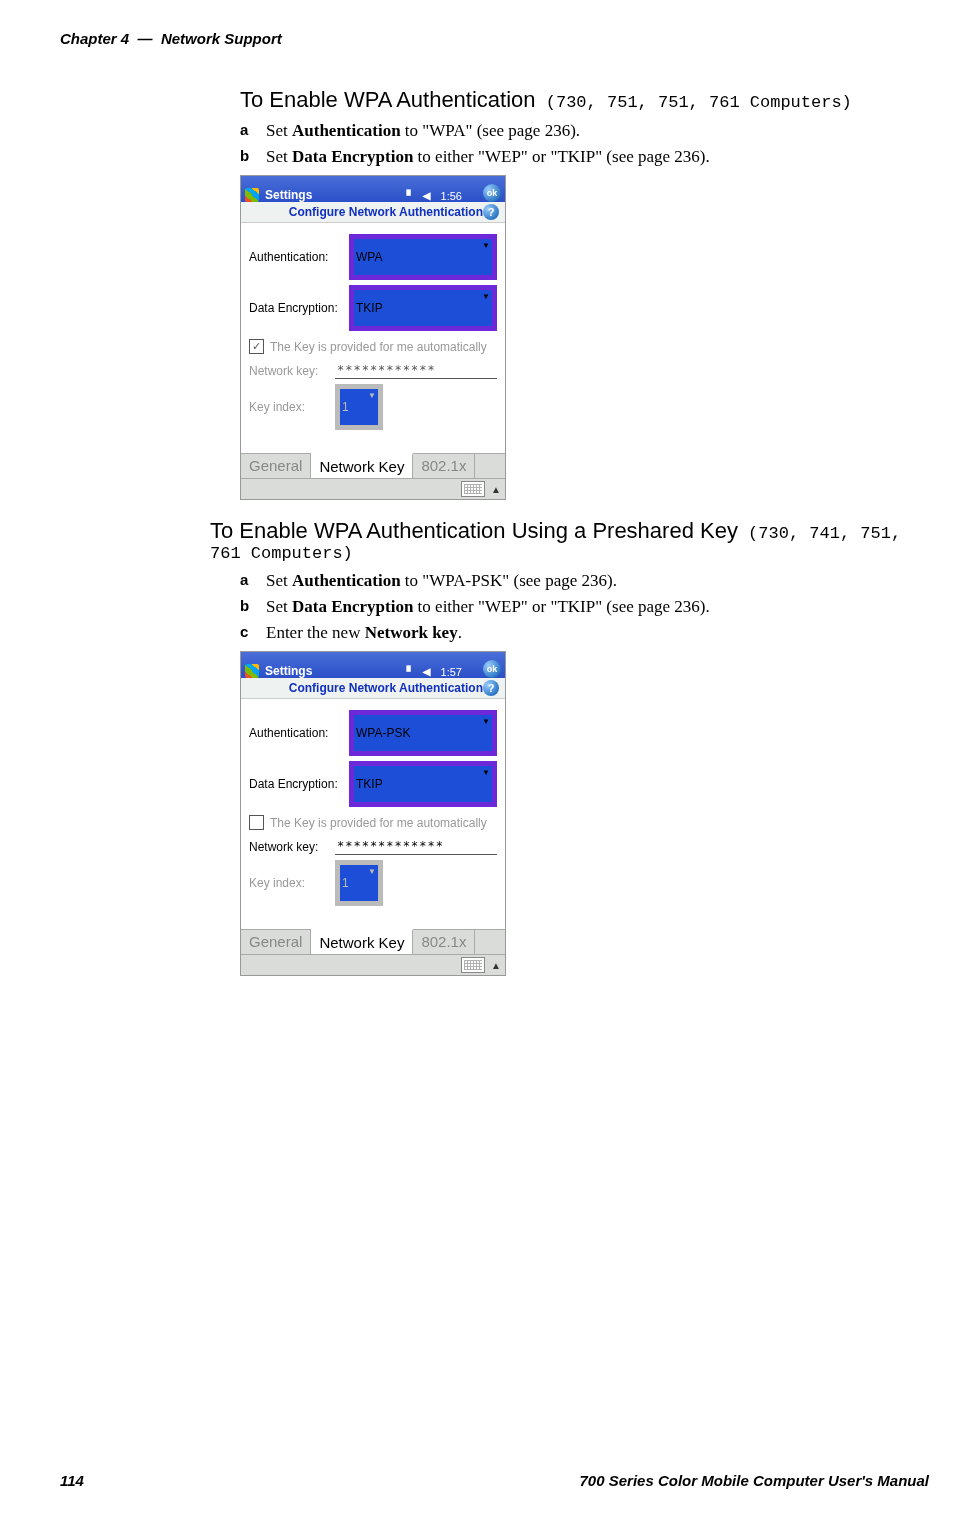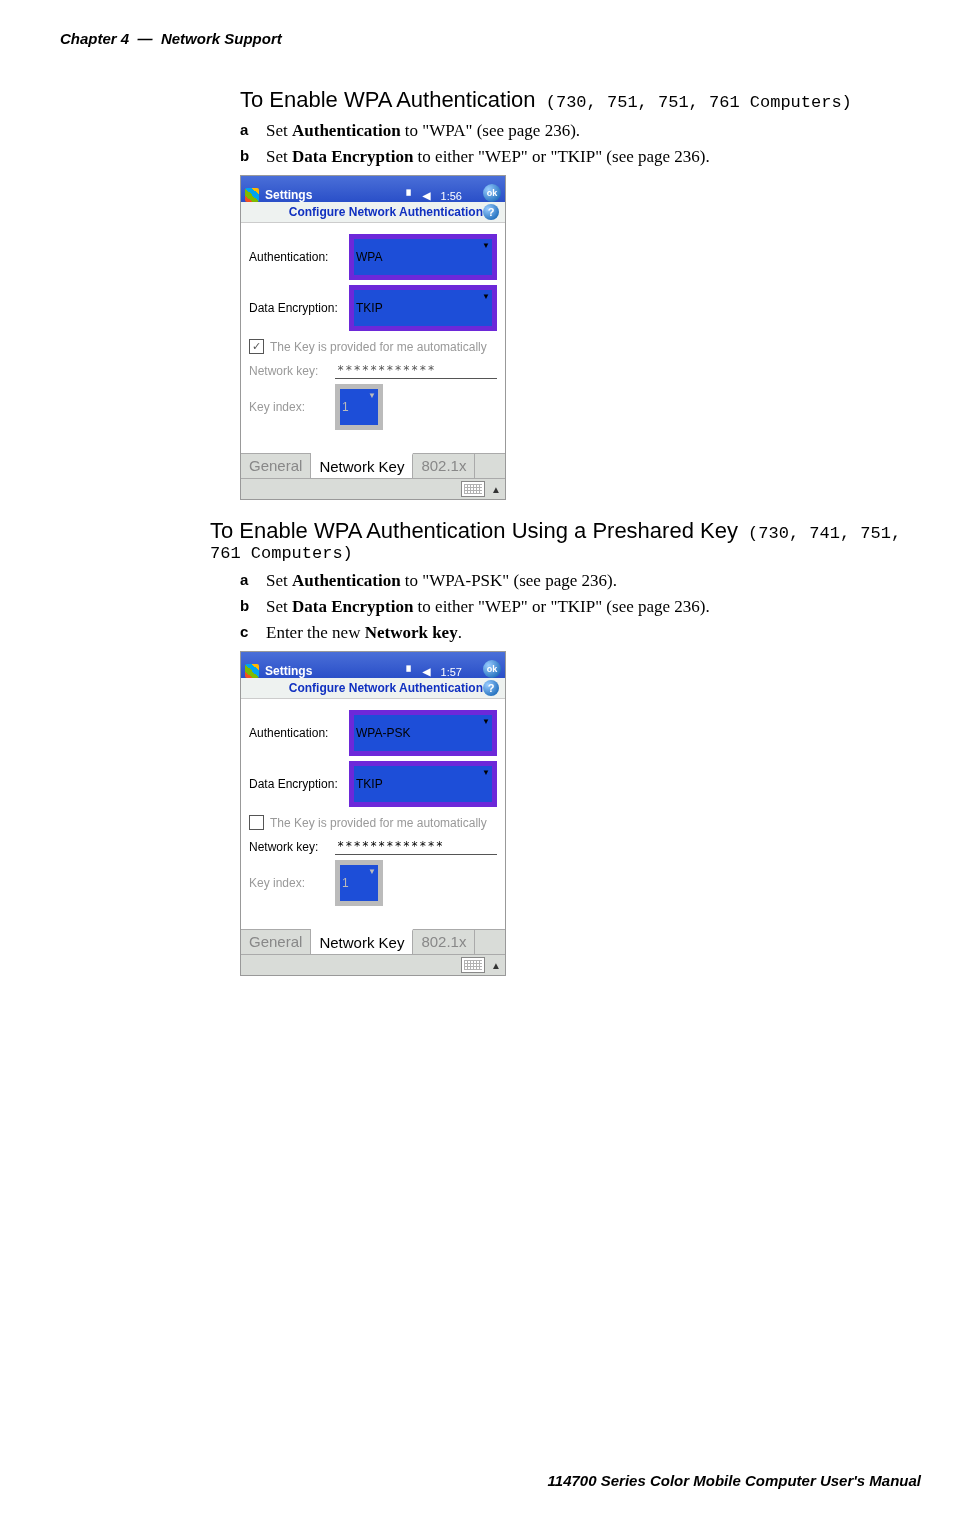--- a/index.html
+++ b/index.html
@@ -192,22 +192,22 @@
     content: ""; position: absolute; inset: 2px; background:
       repeating-linear-gradient(to right, #666 0 1px, transparent 1px 3px),
       repeating-linear-gradient(to bottom, #666 0 1px, transparent 1px 3px);
     opacity: 0.5;
   }
   .up-arrow {
     margin-left: 6px; font-size: 10px; color: #333;
   }
   .footer {
     position: absolute;
-    bottom: 30px; left: 60px; right: 52px;
-    display: flex; justify-content: flex-end;
+    bottom: 30px; left: 60px; right: 44px;
+    display: flex; justify-content: space-between;
     font-style: italic; font-weight: bold; font-size: 15px;
   }
 </style>
 </head>
 <body>
 
 <div class="page">
 
   <div class="header">
     <span>Chapter 4</span>

